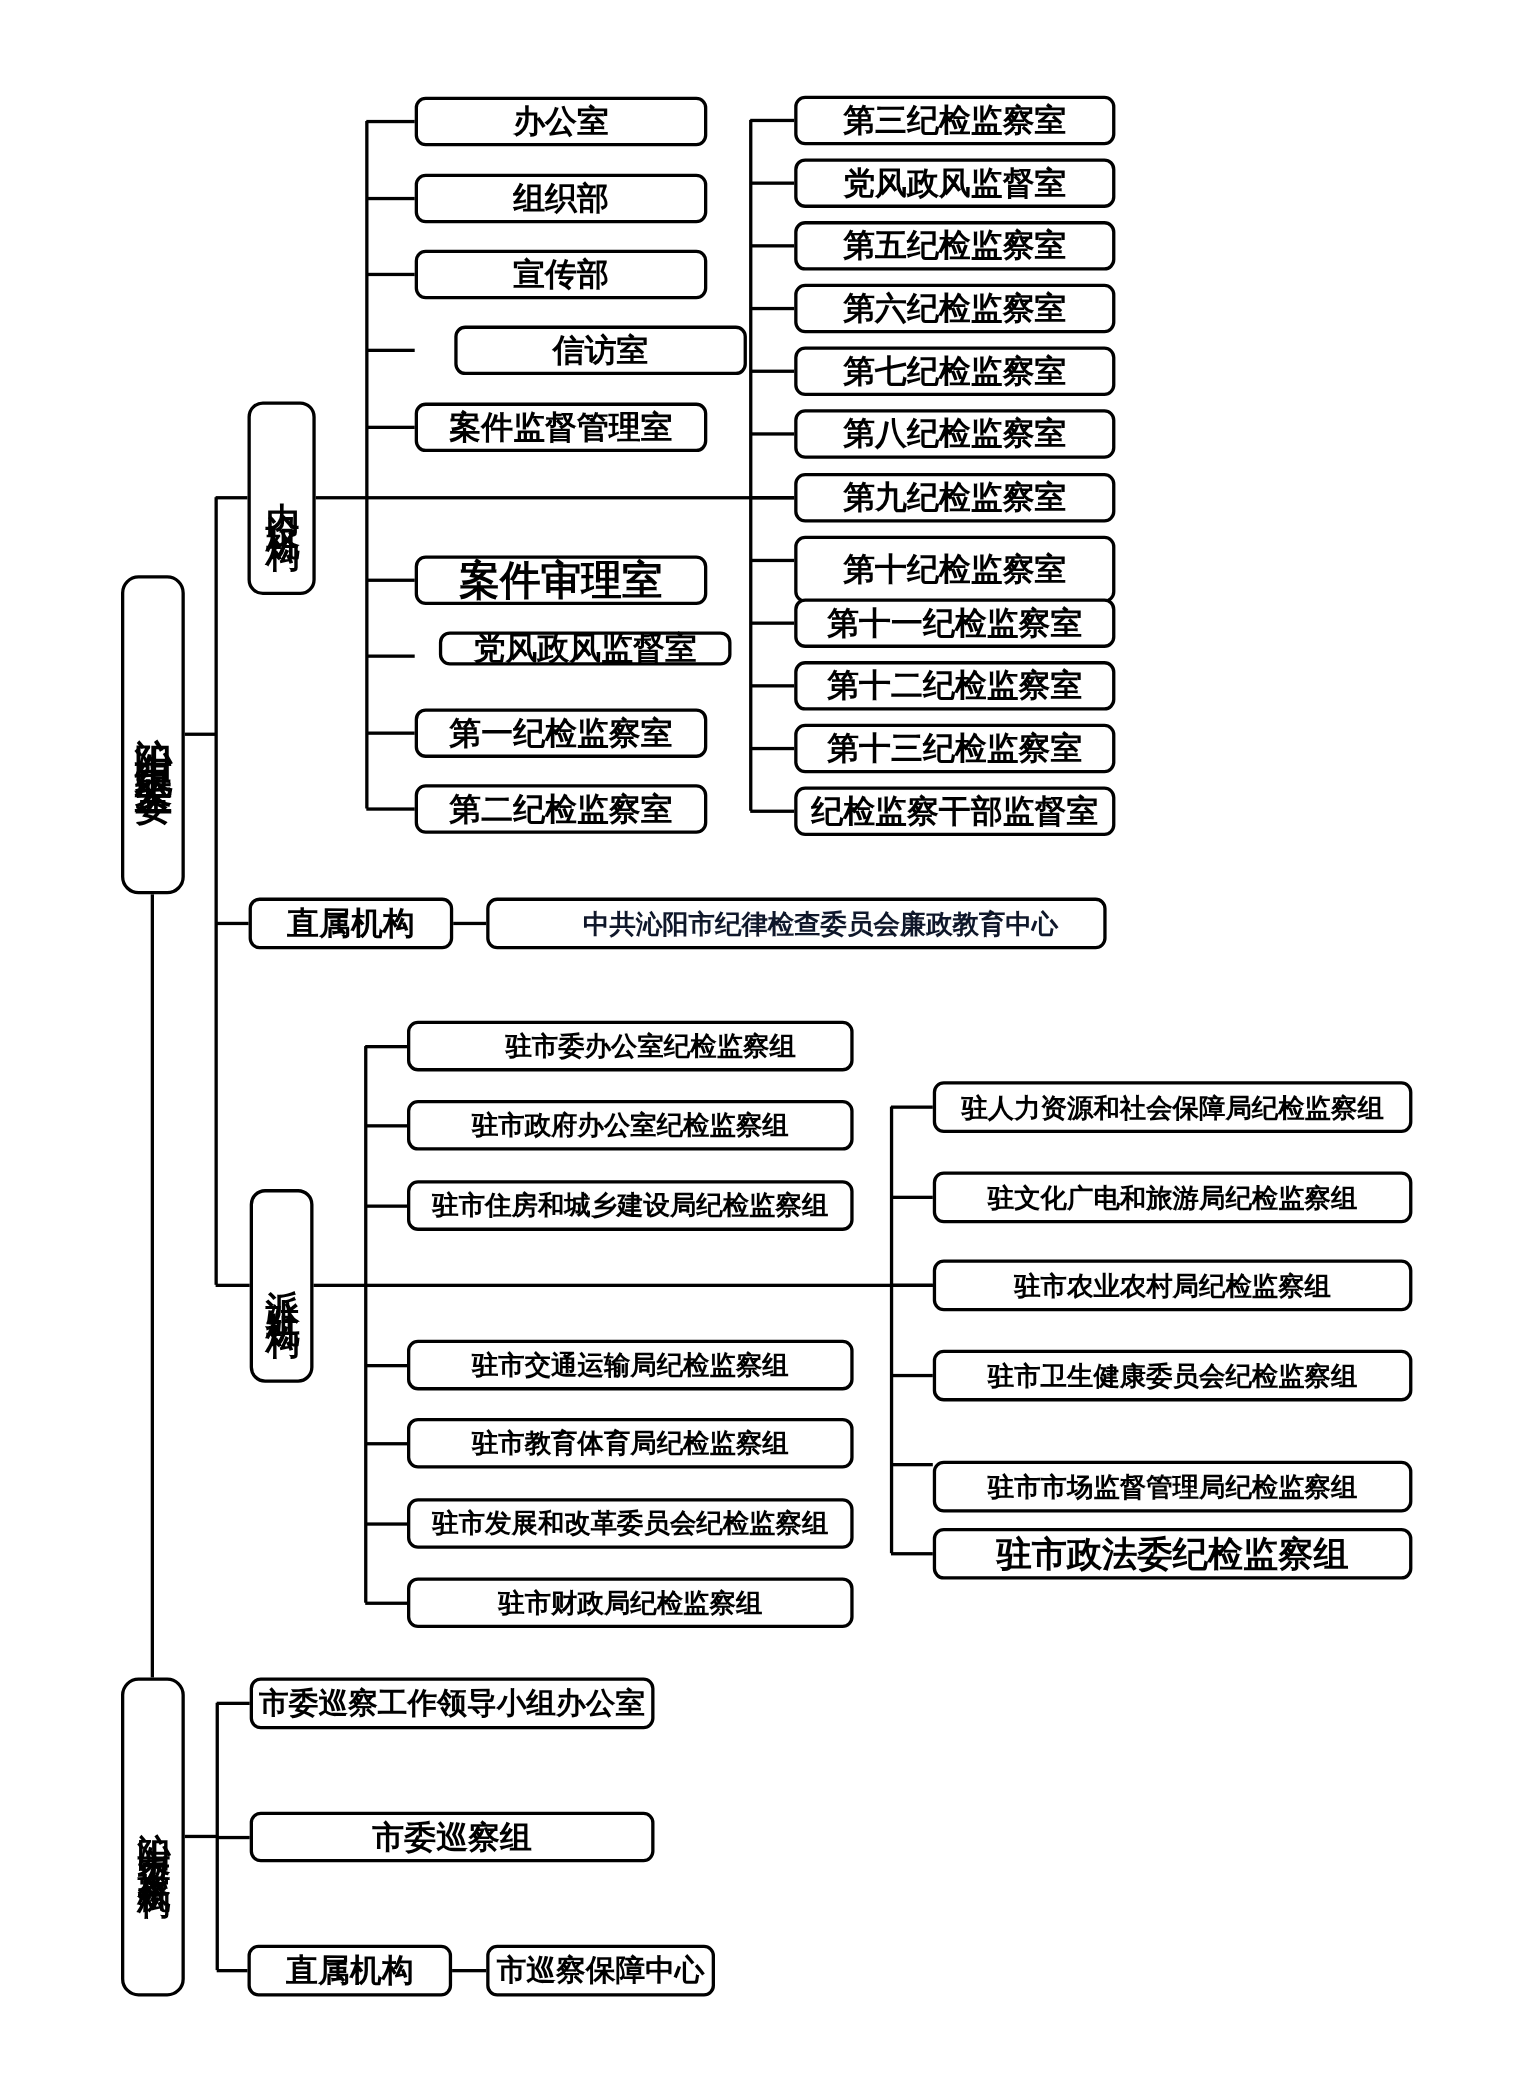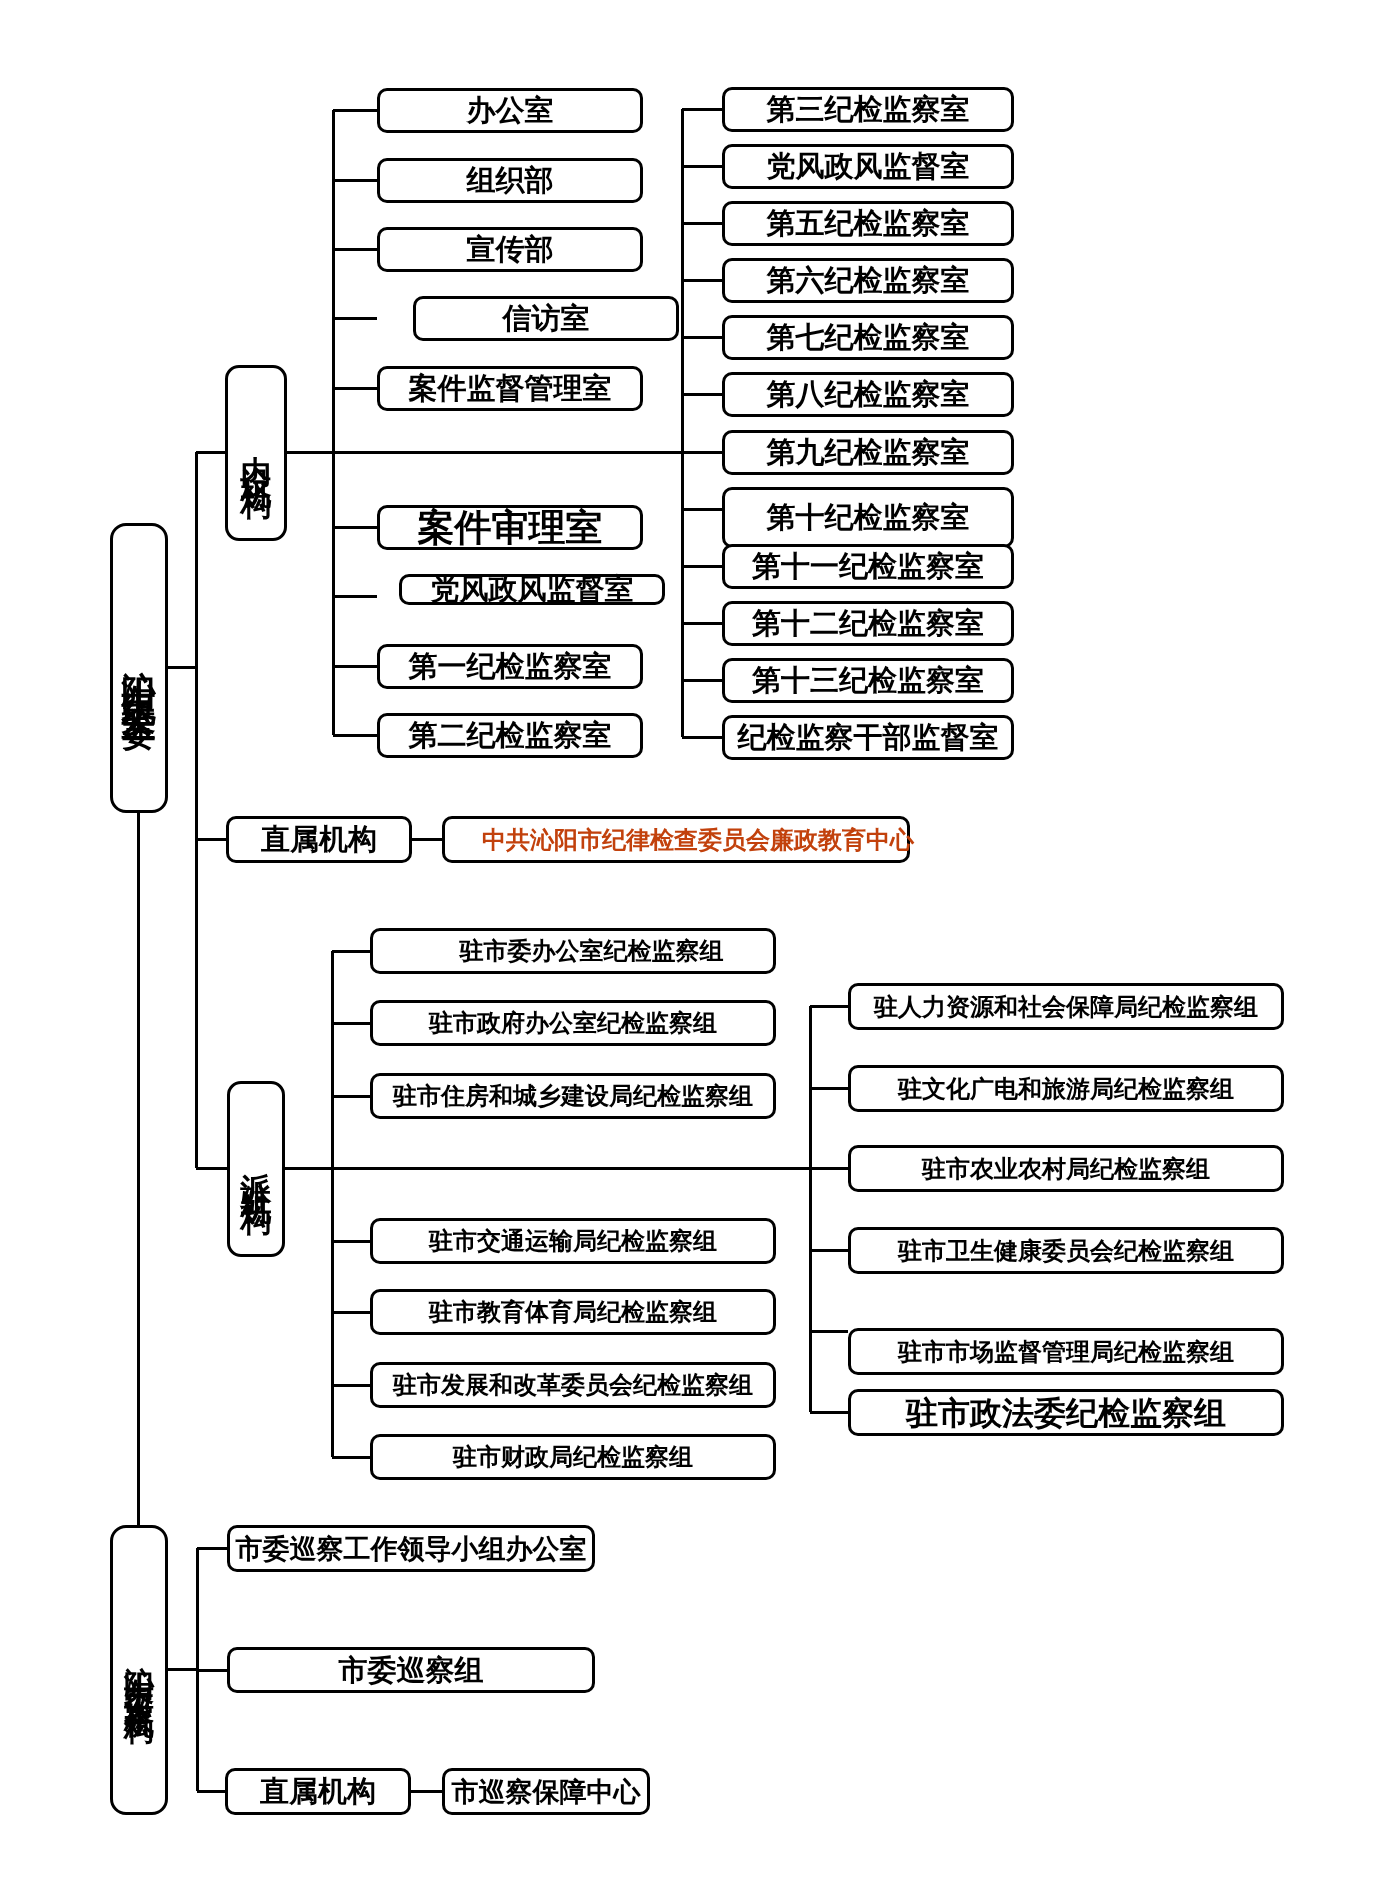--- a/index.html
+++ b/index.html
@@ -94,21 +94,21 @@
     <div class="box" style="left: 722px; top: 372px; width: 292px; height: 45px; font-size: 29px; border-color: rgb(0, 0, 0); color: rgb(0, 0, 0);">第八纪检监察室</div>
     <div class="box" style="left: 722px; top: 430px; width: 292px; height: 45px; font-size: 29px; border-color: rgb(0, 0, 0); color: rgb(0, 0, 0);">第九纪检监察室</div>
     <div class="box" style="left: 722px; top: 487px; width: 292px; height: 61px; font-size: 29px; border-color: rgb(0, 0, 0); color: rgb(0, 0, 0);">第十纪检监察室</div>
     <div class="box" style="left: 722px; top: 544px; width: 292px; height: 45px; font-size: 29px; border-color: rgb(0, 0, 0); color: rgb(0, 0, 0);">第十一纪检监察室</div>
     <div class="box" style="left: 722px; top: 601px; width: 292px; height: 45px; font-size: 29px; border-color: rgb(0, 0, 0); color: rgb(0, 0, 0);">第十二纪检监察室</div>
     <div class="box" style="left: 722px; top: 658px; width: 292px; height: 45px; font-size: 29px; border-color: rgb(0, 0, 0); color: rgb(0, 0, 0);">第十三纪检监察室</div>
     <div class="box" style="left: 722px; top: 715px; width: 292px; height: 45px; font-size: 29px; border-color: rgb(0, 0, 0); color: rgb(0, 0, 0);">纪检监察干部监督室</div>
     <div class="box vbox cat" style="left: 225px; top: 365px; width: 62px; height: 176px; font-size: 31px; border-color: rgb(0, 0, 0); color: rgb(0, 0, 0);">内设机构</div>
     <div class="box vbox" style="left: 110px; top: 523px; width: 58px; height: 290px; font-size: 34px; border-color: rgb(0, 0, 0); color: rgb(0, 0, 0);">沁阳市纪委监委</div>
     <div class="box" style="left: 226px; top: 816px; width: 186px; height: 47px; font-size: 29px; border-color: rgb(0, 0, 0); color: rgb(0, 0, 0);">直属机构</div>
-    <div class="box" style="left: 442px; top: 816px; width: 468px; height: 47px; font-size: 24px; border-color: rgb(0, 0, 0); color: #c2410c; padding-left: 44px;">中共沁阳市纪律检查委员会廉政教育中心</div>
+    <div class="box" style="left: 442px; top: 816px; width: 564px; height: 47px; font-size: 24px; border-color: rgb(0, 0, 0); color: #0f172a; padding-left: 44px;">中共沁阳市纪律检查委员会廉政教育中心</div>
     <div class="box vbox cat" style="left: 227px; top: 1081px; width: 58px; height: 176px; font-size: 31px; border-color: rgb(0, 0, 0); color: rgb(0, 0, 0);">派驻机构</div>
     <div class="box" style="left: 370px; top: 928px; width: 406px; height: 46px; font-size: 24px; border-color: rgb(0, 0, 0); color: rgb(0, 0, 0); padding-left: 37px;">驻市委办公室纪检监察组</div>
     <div class="box" style="left: 370px; top: 1000px; width: 406px; height: 46px; font-size: 24px; border-color: rgb(0, 0, 0); color: rgb(0, 0, 0);">驻市政府办公室纪检监察组</div>
     <div class="box" style="left: 370px; top: 1073px; width: 406px; height: 46px; font-size: 24px; border-color: rgb(0, 0, 0); color: rgb(0, 0, 0);">驻市住房和城乡建设局纪检监察组</div>
     <div class="box" style="left: 370px; top: 1218px; width: 406px; height: 46px; font-size: 24px; border-color: rgb(0, 0, 0); color: rgb(0, 0, 0);">驻市交通运输局纪检监察组</div>
     <div class="box" style="left: 370px; top: 1289px; width: 406px; height: 46px; font-size: 24px; border-color: rgb(0, 0, 0); color: rgb(0, 0, 0);">驻市教育体育局纪检监察组</div>
     <div class="box" style="left: 370px; top: 1362px; width: 406px; height: 46px; font-size: 24px; border-color: rgb(0, 0, 0); color: rgb(0, 0, 0);">驻市发展和改革委员会纪检监察组</div>
     <div class="box" style="left: 370px; top: 1434px; width: 406px; height: 46px; font-size: 24px; border-color: rgb(0, 0, 0); color: rgb(0, 0, 0);">驻市财政局纪检监察组</div>
     <div class="box" style="left: 848px; top: 983px; width: 436px; height: 47px; font-size: 24px; border-color: rgb(0, 0, 0); color: rgb(0, 0, 0);">驻人力资源和社会保障局纪检监察组</div>
     <div class="box" style="left: 848px; top: 1065px; width: 436px; height: 47px; font-size: 24px; border-color: rgb(0, 0, 0); color: rgb(0, 0, 0);">驻文化广电和旅游局纪检监察组</div>

